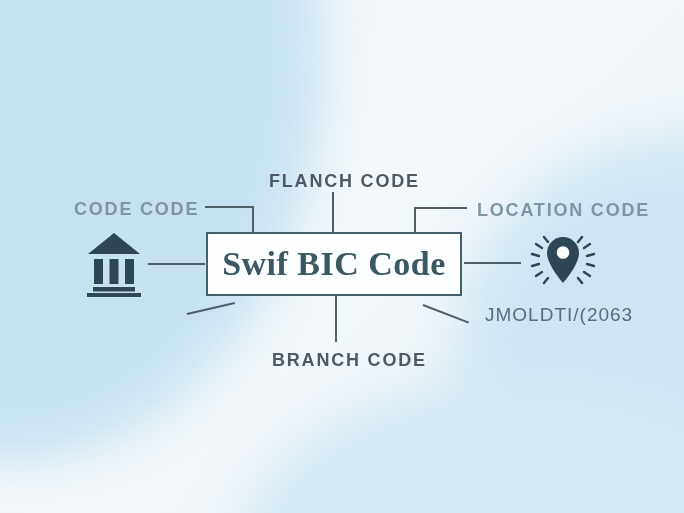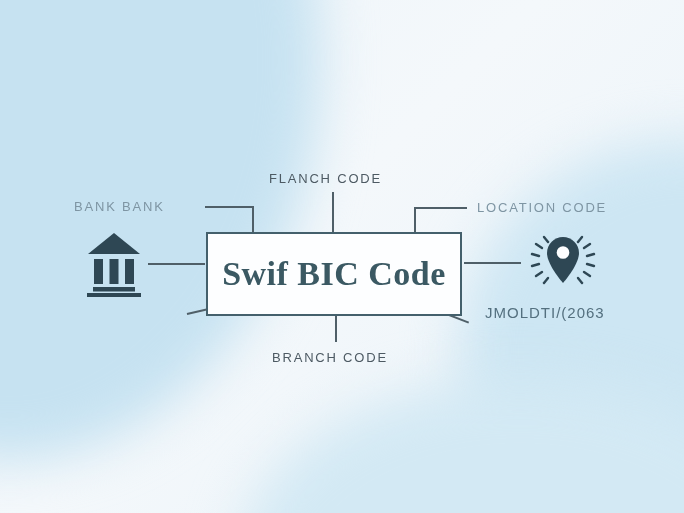--- a/index.html
+++ b/index.html
@@ -7,43 +7,43 @@
     position:relative;width:684px;height:513px;overflow:hidden;
     background:linear-gradient(135deg,#eef5fa 0%,#f4f8fb 45%,#eaf3f9 100%);
     font-family:"Liberation Sans",sans-serif;
   }
   .blob{position:absolute;border-radius:50%;filter:blur(26px);}
   .blob-tl{left:-300px;top:-340px;width:620px;height:800px;background:#c6e2f1;}
   .blob-right{left:460px;top:140px;width:460px;height:420px;background:#cde6f3;}
   .blob-bottom{left:240px;top:380px;width:560px;height:360px;background:#d3e9f4;}
 
   .center-box{
-    position:absolute;left:206px;top:232px;width:256px;height:84px;
+    position:absolute;left:206px;top:232px;width:256px;height:64px;
     background:#fdfeff;border:2px solid #44606c;box-sizing:border-box;
     display:flex;align-items:center;justify-content:center;
   }
   .center-box span{
     font-family:"Liberation Serif",serif;font-weight:700;font-size:34px;
     color:#3b5963;letter-spacing:0.5px;white-space:nowrap;
   }
 
   .label{
-    position:absolute;font-weight:400;font-size:13px;letter-spacing:1.8px;
+    position:absolute;font-weight:700;font-size:18px;letter-spacing:1.8px;
     white-space:nowrap;
   }
   .label-top{left:269px;top:171px;color:#4d5a63;}
   .label-bank{left:74px;top:199px;color:#7e95a3;}
   .label-location{left:477px;top:200px;color:#7e95a3;}
   .label-bottom{left:272px;top:350px;color:#4d5a63;}
 
   .code{
     position:absolute;font-weight:400;white-space:nowrap;letter-spacing:1px;
   }
   .code-left{left:59px;top:303px;font-size:20px;color:#67828f;}
-  .code-right{left:485px;top:304px;font-size:15px;color:#54707f;}
+  .code-right{left:485px;top:304px;font-size:19px;color:#54707f;}
 
   .line{position:absolute;background:#4f5f68;}
   .line-top-center{left:332px;top:192px;width:2px;height:40px;}
   .line-topleft-h{left:205px;top:206px;width:49px;height:2px;}
   .line-topleft-v{left:252px;top:206px;width:2px;height:27px;}
   .line-topright-h{left:414px;top:207px;width:53px;height:2px;}
   .line-topright-v{left:414px;top:207px;width:2px;height:26px;}
   .line-left-icon{left:148px;top:263px;width:57px;height:2px;}
   .line-right-icon{left:464px;top:262px;width:57px;height:2px;}
   .line-bottom-center{left:335px;top:296px;width:2px;height:46px;}
@@ -69,21 +69,21 @@
   <div class="line line-topleft-v"></div>
   <div class="line line-topright-h"></div>
   <div class="line line-topright-v"></div>
   <div class="line line-left-icon"></div>
   <div class="line line-right-icon"></div>
   <div class="line line-bottom-center"></div>
   <div class="line line-diag-left"></div>
   <div class="line line-diag-right"></div>
 
   <div class="label label-top">FLANCH CODE</div>
-  <div class="label label-bank">BANK BANK</div>
+  <div class="label label-bank">CODE CODE</div>
   <div class="label label-bottom">BRANCH CODE</div>
   <div class="label label-location">LOCATION CODE</div>
   <div class="code code-right">JMOLDTI/(2063</div>
 
   <div class="center-box">
     <span>Swif BIC Code</span>
   </div>
 
   <svg class="bank-icon" width="54" height="65" viewBox="0 0 54 65" fill="#2e4754" xmlns="http://www.w3.org/2000/svg">
     <path d="M27 1 L53 22 L1 22 Z"></path>

